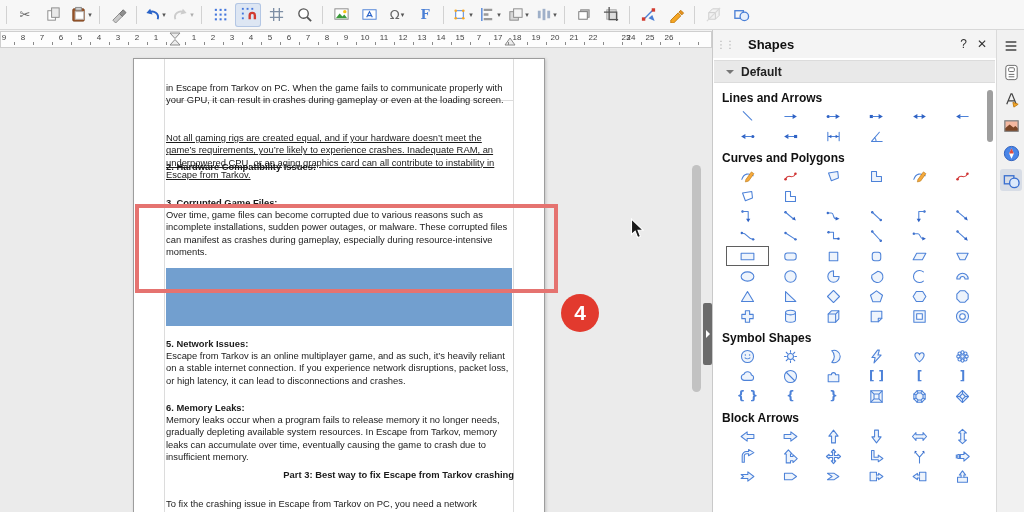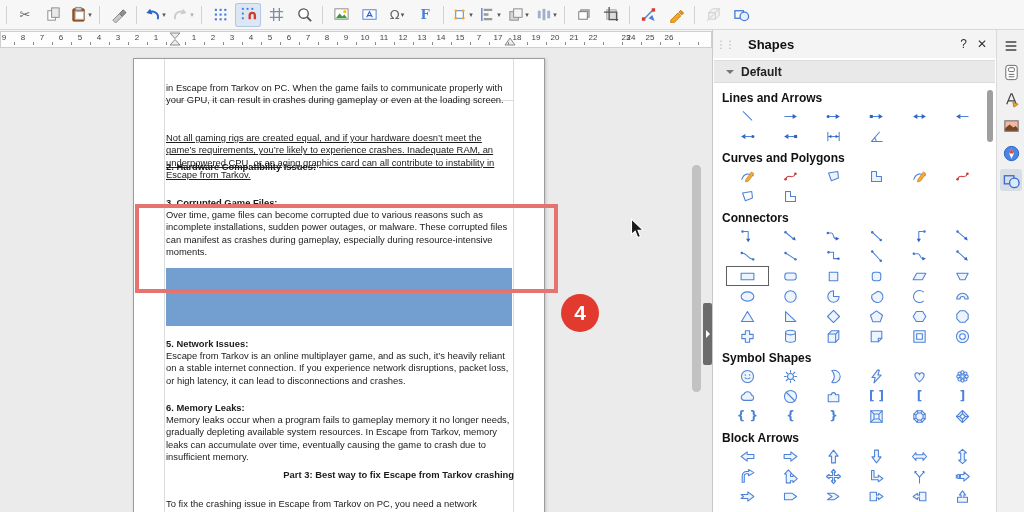--- a/index.html
+++ b/index.html
@@ -338,21 +338,21 @@
     <div class="bnd" style="left:30px;top:41px;width:350px;height:1px"></div>
     <div id="doc-text">
         <div class="doc-p" style="top: 23px;">in Escape from Tarkov on PC. When the game fails to communicate properly with your GPU, it can result in crashes during gameplay or even at the loading screen.</div>
         <div class="doc-p doc-h" style="top: 61px; margin-top: 41px;">2. Hardware Compatibility Issues:</div>
         <div class="doc-p" style="top: 73px; text-decoration: underline;">Not all gaming rigs are created equal, and if your hardware doesn’t meet the game’s requirements, you’re likely to experience crashes. Inadequate RAM, an underpowered CPU, or an aging graphics card can all contribute to instability in Escape from Tarkov.</div>
         <div class="doc-p doc-h" style="top: 138px;">3. Corrupted Game Files:</div>
         <div class="doc-p" style="top: 150px;">Over time, game files can become corrupted due to various reasons such as incomplete installations, sudden power outages, or malware. These corrupted files can manifest as crashes during gameplay, especially during resource-intensive moments.</div>
         <div class="doc-p doc-h" style="top: 279px;">5. Network Issues:</div>
         <div class="doc-p" style="top: 291px;">Escape from Tarkov is an online multiplayer game, and as such, it’s heavily reliant on a stable internet connection. If you experience network disruptions, packet loss, or high latency, it can lead to disconnections and crashes.</div>
         <div class="doc-p doc-h" style="top: 343px;">6. Memory Leaks:</div>
-        <div class="doc-p" style="top: 355px;">Memory leaks occur when a program fails to gameplay memory it no longer needs, gradually depleting available system resources. In Escape from Tarkov, memory leaks can accumulate over time, eventually causing the game to crash due to insufficient memory.</div>
+        <div class="doc-p" style="top: 355px;">Memory leaks occur when a program fails to release memory it no longer needs, gradually depleting available system resources. In Escape from Tarkov, memory leaks can accumulate over time, eventually causing the game to crash due to insufficient memory.</div>
         <div class="doc-p doc-h" style="top: 410px; text-align: right;">Part 3: Best way to fix Escape from Tarkov crashing</div>
         <div class="doc-p" style="top: 439px;">To fix the crashing issue in Escape from Tarkov on PC, you need a network</div>
       </div>
     <div id="shape-rect"></div>
   </div>
   <div id="doc-scrollbar"></div>
   <div id="sidebar-handle">
       <span class="arr"></span>
     </div>
 </div>
@@ -490,21 +490,20 @@
           <svg class="si" viewBox="0 0 24 24">
             <path d="M5 7 L18 5 19 14 9 18 Z"></path>
           </svg>
         </span>
         <span class="cell">
           <svg class="si" viewBox="0 0 24 24">
             <path d="M5 5 H12 V12 H19 V19 H5 Z"></path>
           </svg>
         </span>
       </div>
-      <div class="cat-label">Connectors</div>
       <div class="grid">
         <span class="cell">
           <svg class="si" viewBox="0 0 24 24">
             <circle cx="5" cy="5" r="1.7" fill="#2f62c4" stroke="none"></circle>
             <path d="M5 5 H13 V16"></path>
             <path d="M10 15 L13 20 L16 15 Z" fill="#2f62c4" stroke="none"></path>
           </svg>
         </span>
         <span class="cell">
           <svg class="si" viewBox="0 0 24 24">

